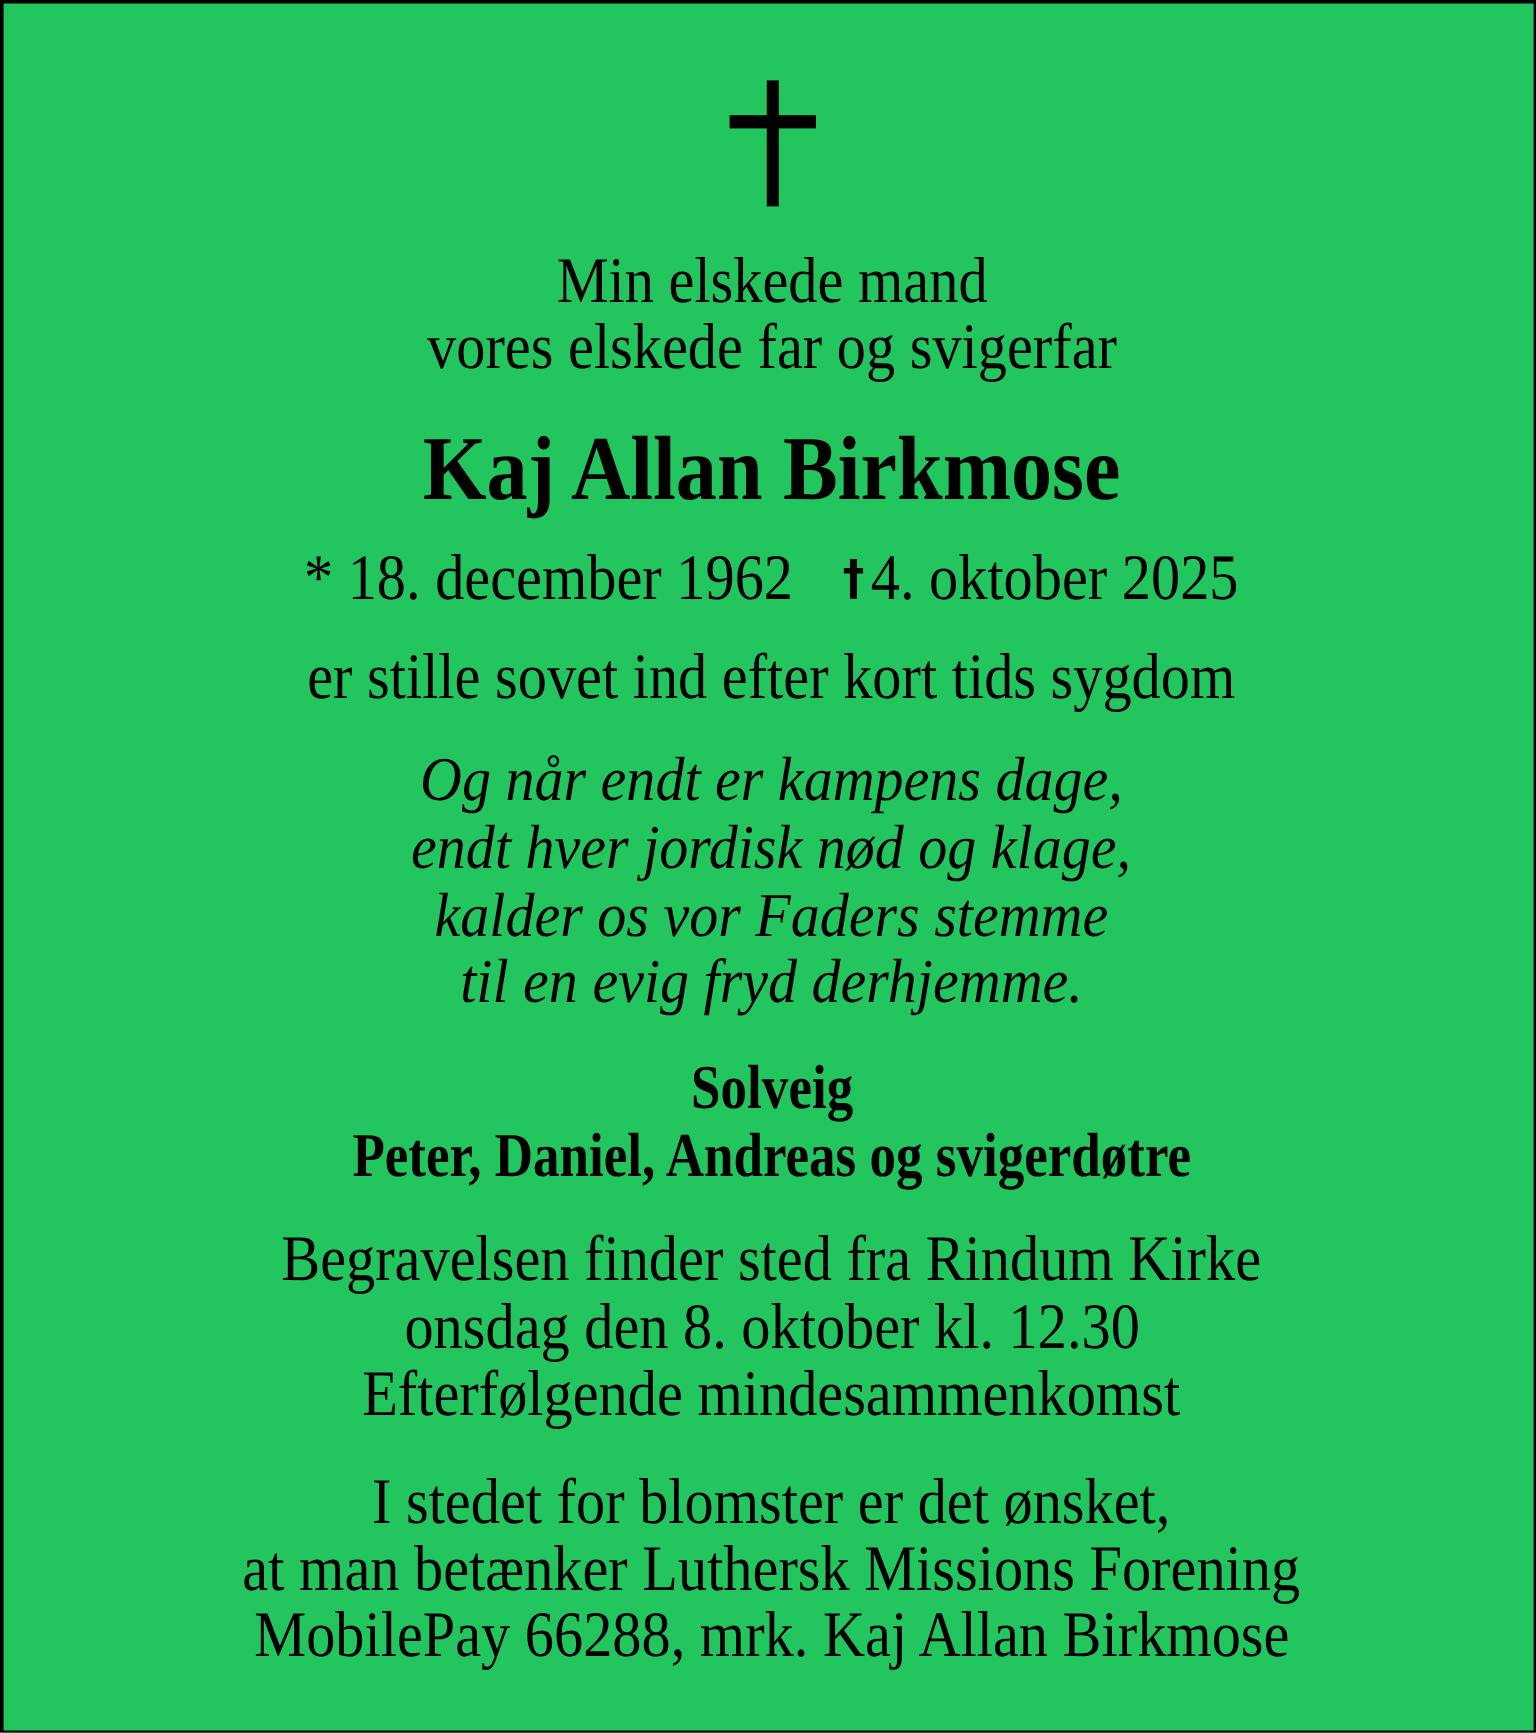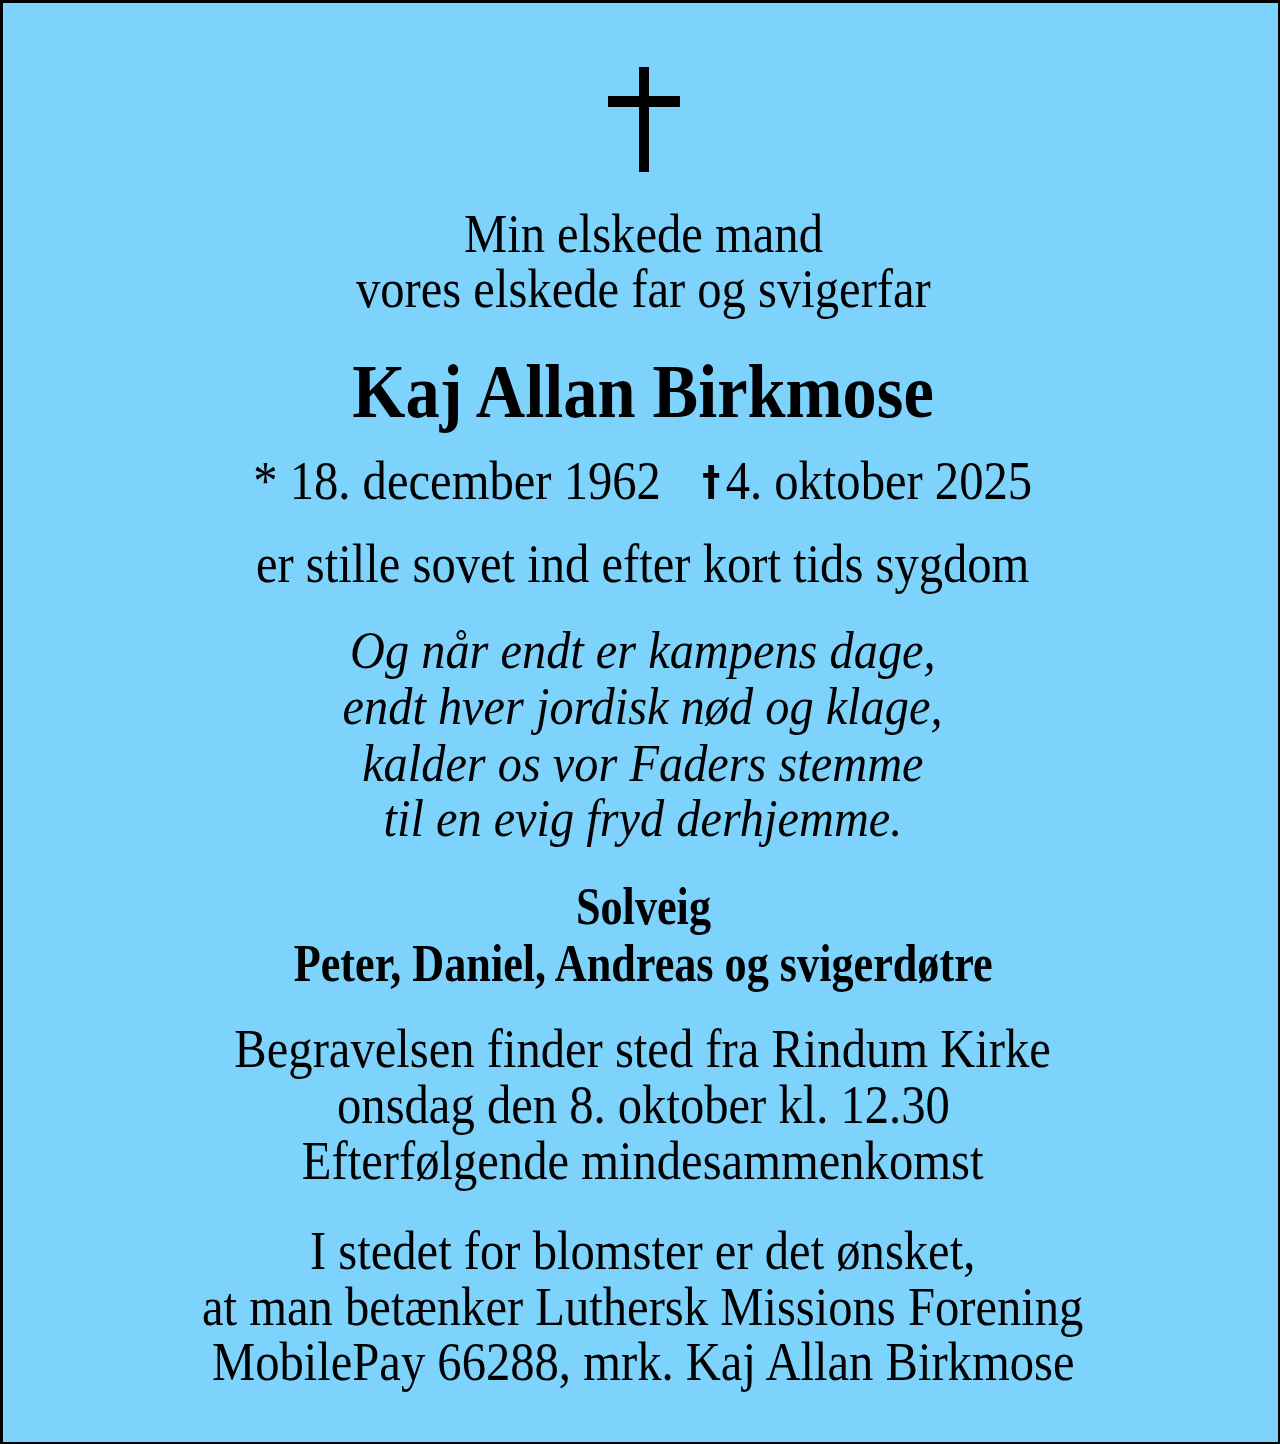--- a/index.html
+++ b/index.html
@@ -2,21 +2,21 @@
 <html><head>
 <meta charset="utf-8">
 <style>
   html, body { margin: 0; padding: 0; background: #ffffff; }
   body { width: 1280px; height: 1444px; position: relative; overflow: hidden; }
   .frame {
     position: absolute; left: 0; top: 0; width: 1280px; height: 1444px;
     box-sizing: border-box;
     border-top: 3px solid #000; border-left: 3px solid #000;
     border-right: 2px solid #000; border-bottom: 2px solid #000;
-    background: #7dd3fc;
+    background: #22c55e;
   }
   .cross { position: absolute; left: 605px; top: 64px; width: 72px; height: 105px; }
   .cross .v { position: absolute; left: 31px; top: 0; width: 10px; height: 105px; background: #000; }
   .cross .h { position: absolute; left: 0; top: 29px; width: 72px; height: 11px; background: #000; }
 
   .line {
     position: absolute; left: 0; width: 1280px; text-align: center;
     font-family: "Liberation Serif", serif; color: #000; white-space: nowrap;
     line-height: 1;
   }

